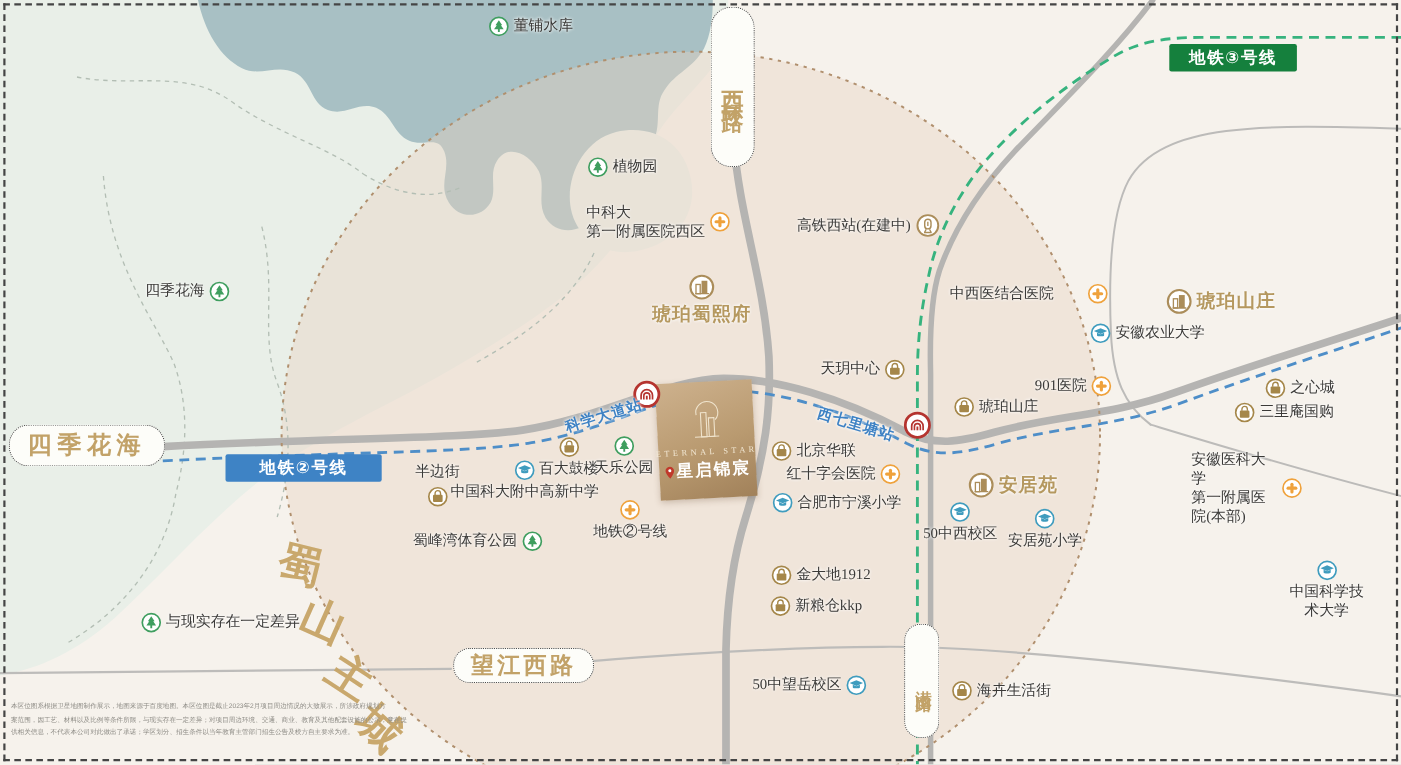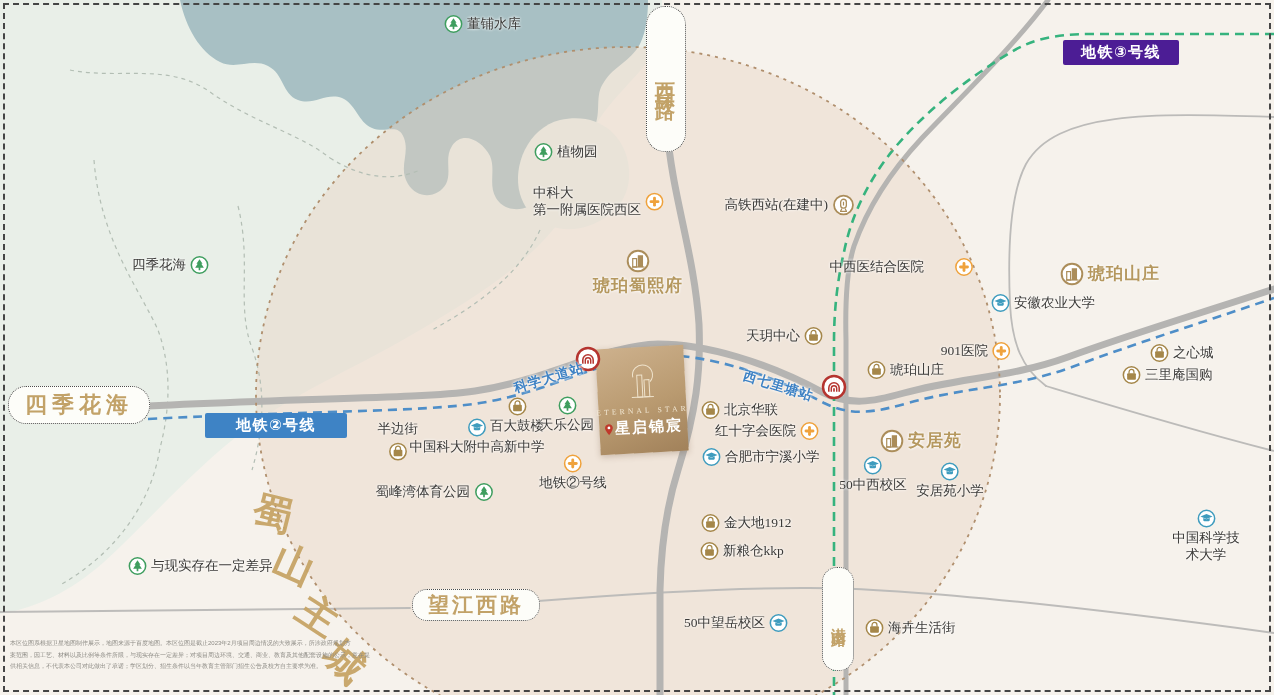--- a/index.html
+++ b/index.html
@@ -98,21 +98,21 @@
   </div>
 
   <div class="layer" id="pill-layer">
       <div class="pill vert" style="left: 646px; top: 6px; width: 38px; height: 144px; font-size: 20px; letter-spacing: 6px; border-radius: 19px;">西二环路</div>
       <div class="pill" style="left: 8px; top: 386px; width: 140px; height: 36px; font-size: 22px; letter-spacing: 5px; border-radius: 18px;">四季花海</div>
       <div class="pill" style="left: 412px; top: 589px; width: 126px; height: 30px; font-size: 21px; letter-spacing: 3px; border-radius: 15px;">望江西路</div>
       <div class="pill vert" style="left: 822px; top: 567px; width: 30px; height: 102px; font-size: 15px; letter-spacing: 2px; border-radius: 15px;">潜山路</div>
     </div>
   <div class="layer" id="badge-layer">
       <div class="badge" style="left: 205px; top: 413px; width: 142px; height: 25px; background: rgb(62, 131, 197); font-size: 15px;">地铁②号线</div>
-      <div class="badge" style="left: 1063px; top: 40px; width: 116px; height: 25px; background: #4c1d95; font-size: 15px;">地铁③号线</div>
+      <div class="badge" style="left: 1063px; top: 40px; width: 116px; height: 25px; background: #15803d; font-size: 15px;">地铁③号线</div>
     </div>
   <div class="layer" id="poi-layer">
       <div class="poi right" style="left: 455px; top: 24px; transform: translate(-11px, -50%);"><span class="ic"><svg width="19" height="19" viewBox="0 0 20 20">
             <circle cx="10" cy="10" r="8.6" fill="#fff" stroke="#3f9e5f" stroke-width="1.6"></circle>
       <path fill="#3f9e5f" d="M10,4 L13.2,8.8 H11.9 L14.6,12.8 H10.9 V15.4 H9.1 V12.8 H5.4 L8.1,8.8 H6.8 Z"></path>
           </svg></span><span>董铺水库</span></div>
       <div class="poi right" style="left: 545px; top: 152px; transform: translate(-11px, -50%);"><span class="ic"><svg width="19" height="19" viewBox="0 0 20 20">
             <circle cx="10" cy="10" r="8.6" fill="#fff" stroke="#3f9e5f" stroke-width="1.6"></circle>
       <path fill="#3f9e5f" d="M10,4 L13.2,8.8 H11.9 L14.6,12.8 H10.9 V15.4 H9.1 V12.8 H5.4 L8.1,8.8 H6.8 Z"></path>
           </svg></span><span>植物园</span></div>
@@ -130,21 +130,21 @@
             <circle cx="10" cy="10" r="8.6" fill="#fff" stroke="#ab8d5a" stroke-width="1.6"></circle>
       <rect x="7.4" y="4.8" width="5.2" height="8" rx="2.6" fill="none" stroke="#ab8d5a" stroke-width="1.2"></rect>
       <path d="M10,7 v3.4 M8.6,13.2 L7.4,15.4 M11.4,13.2 L12.6,15.4 M6.8,15.8 H13.2" stroke="#ab8d5a" stroke-width="1.1" fill="none"></path>
           </svg></span></div>
       <div class="poi below gold" style="left: 638px; top: 260px; transform: translate(-50%, -11px);"><span class="ic"><svg width="24" height="24" viewBox="0 0 20 20">
             <circle cx="10" cy="10" r="8.6" fill="#fff" stroke="#ab8d5a" stroke-width="1.6"></circle>
       <rect x="5.6" y="8" width="3.2" height="7" fill="none" stroke="#ab8d5a" stroke-width="1"></rect>
       <rect x="9.8" y="5.2" width="4.4" height="9.8" fill="#ab8d5a"></rect>
       <path d="M5,15 H15.4" stroke="#ab8d5a" stroke-width="1"></path>
           </svg></span><span>琥珀蜀熙府</span></div>
-      <div class="poi left" style="left: 962px; top: 267px; transform: translate(calc(-100% + 11px), -50%); gap: 30px;"><span>中西医结合医院</span><span class="ic"><svg width="19" height="19" viewBox="0 0 20 20">
+      <div class="poi left" style="left: 996px; top: 267px; transform: translate(calc(-100% + 11px), -50%); gap: 30px;"><span>中西医结合医院</span><span class="ic"><svg width="19" height="19" viewBox="0 0 20 20">
             <circle cx="10" cy="10" r="8.6" fill="#fff" stroke="#efa23c" stroke-width="1.6"></circle>
       <rect x="8.5" y="4.8" width="3" height="10.4" rx="1.5" fill="#efa23c"></rect>
       <rect x="4.8" y="8.5" width="10.4" height="3" rx="1.5" fill="#efa23c"></rect>
           </svg></span></div>
       <div class="poi right gold" style="left: 1071px; top: 274px; transform: translate(-11px, -50%);"><span class="ic"><svg width="24" height="24" viewBox="0 0 20 20">
             <circle cx="10" cy="10" r="8.6" fill="#fff" stroke="#ab8d5a" stroke-width="1.6"></circle>
       <rect x="5.6" y="8" width="3.2" height="7" fill="none" stroke="#ab8d5a" stroke-width="1"></rect>
       <rect x="9.8" y="5.2" width="4.4" height="9.8" fill="#ab8d5a"></rect>
       <path d="M5,15 H15.4" stroke="#ab8d5a" stroke-width="1"></path>
           </svg></span><span>琥珀山庄</span></div>
@@ -220,20 +220,26 @@
             <circle cx="10" cy="10" r="8.6" fill="#fff" stroke="#3f9cbe" stroke-width="1.6"></circle>
       <path fill="#3f9cbe" d="M10,5.2 L16.4,7.9 L10,10.6 L3.6,7.9 Z"></path>
       <path fill="#3f9cbe" d="M6.6,9.4 V12 C6.6,13.2 13.4,13.2 13.4,12 V9.4 L10,10.9 Z"></path>
           </svg></span><span>合肥市宁溪小学</span></div>
       <div class="poi right gold" style="left: 891px; top: 441px; transform: translate(-11px, -50%);"><span class="ic"><svg width="24" height="24" viewBox="0 0 20 20">
             <circle cx="10" cy="10" r="8.6" fill="#fff" stroke="#ab8d5a" stroke-width="1.6"></circle>
       <rect x="5.6" y="8" width="3.2" height="7" fill="none" stroke="#ab8d5a" stroke-width="1"></rect>
       <rect x="9.8" y="5.2" width="4.4" height="9.8" fill="#ab8d5a"></rect>
       <path d="M5,15 H15.4" stroke="#ab8d5a" stroke-width="1"></path>
           </svg></span><span>安居苑</span></div>
+      <div class="poi left" style="left: 1173px; top: 444px; transform: translate(calc(-100% + 11px), -50%);"><span>安徽医科大学
+第一附属医院(本部)</span><span class="ic"><svg width="19" height="19" viewBox="0 0 20 20">
+            <circle cx="10" cy="10" r="8.6" fill="#fff" stroke="#efa23c" stroke-width="1.6"></circle>
+      <rect x="8.5" y="4.8" width="3" height="10.4" rx="1.5" fill="#efa23c"></rect>
+      <rect x="4.8" y="8.5" width="10.4" height="3" rx="1.5" fill="#efa23c"></rect>
+          </svg></span></div>
       <div class="poi below" style="left: 873px; top: 467px; transform: translate(-50%, -11px);"><span class="ic"><svg width="19" height="19" viewBox="0 0 20 20">
             <circle cx="10" cy="10" r="8.6" fill="#fff" stroke="#3f9cbe" stroke-width="1.6"></circle>
       <path fill="#3f9cbe" d="M10,5.2 L16.4,7.9 L10,10.6 L3.6,7.9 Z"></path>
       <path fill="#3f9cbe" d="M6.6,9.4 V12 C6.6,13.2 13.4,13.2 13.4,12 V9.4 L10,10.9 Z"></path>
           </svg></span><span>50中西校区</span></div>
       <div class="poi below" style="left: 950px; top: 473px; transform: translate(-50%, -11px);"><span class="ic"><svg width="19" height="19" viewBox="0 0 20 20">
             <circle cx="10" cy="10" r="8.6" fill="#fff" stroke="#3f9cbe" stroke-width="1.6"></circle>
       <path fill="#3f9cbe" d="M10,5.2 L16.4,7.9 L10,10.6 L3.6,7.9 Z"></path>
       <path fill="#3f9cbe" d="M6.6,9.4 V12 C6.6,13.2 13.4,13.2 13.4,12 V9.4 L10,10.9 Z"></path>
           </svg></span><span>安居苑小学</span></div>

